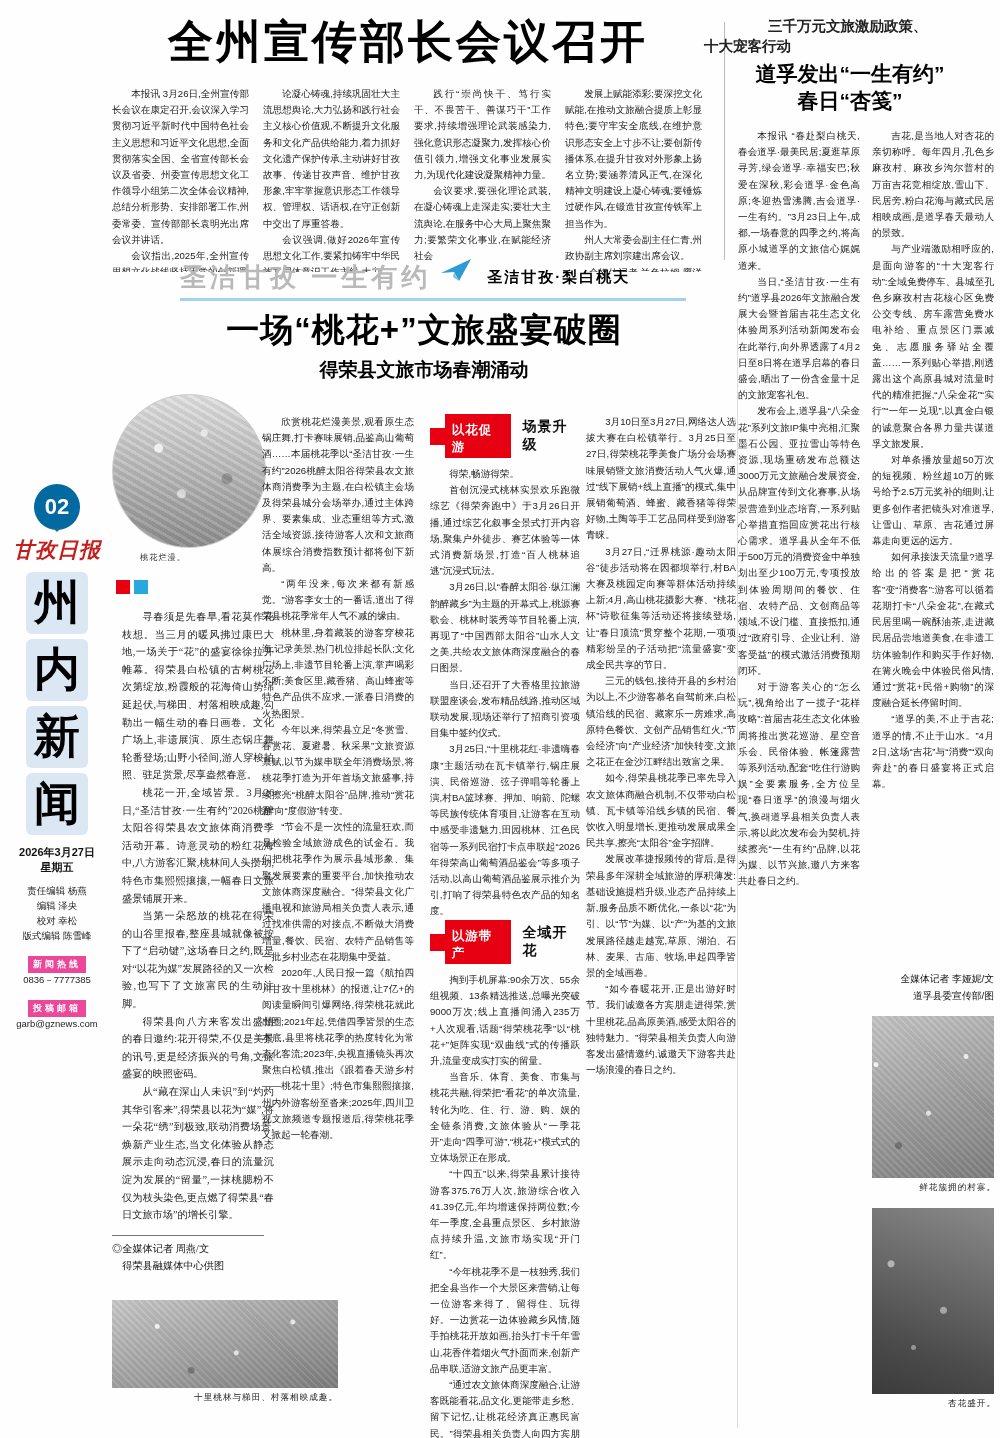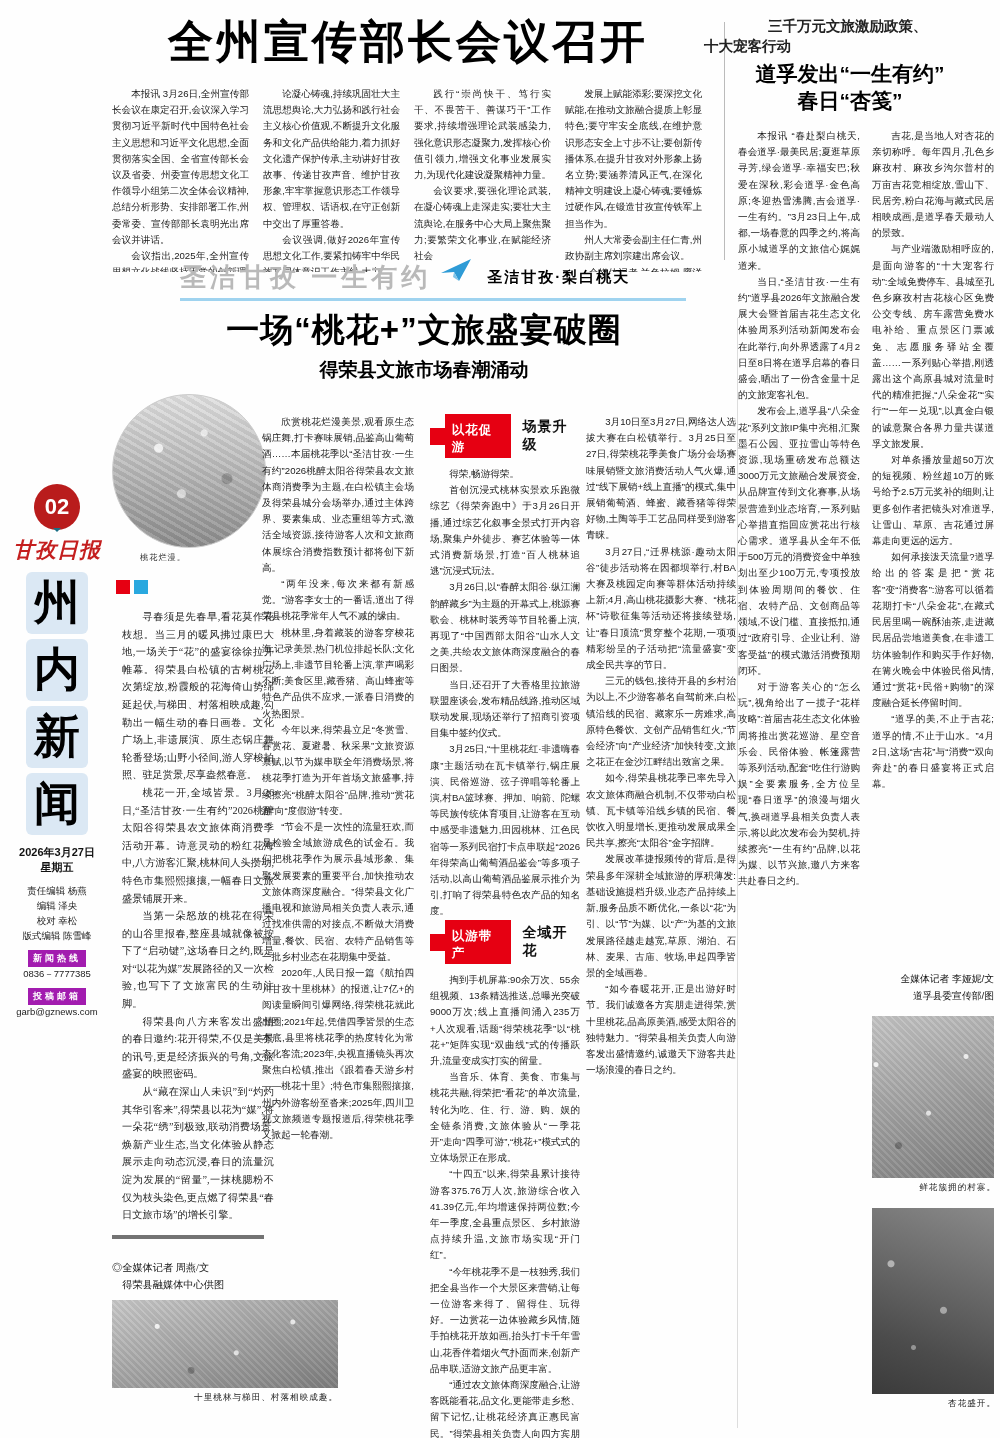--- a/index.html
+++ b/index.html
@@ -1,31 +1,31 @@
 <!DOCTYPE html>
 <html><head>
 <meta charset="utf-8">
 <style>
   html,body{margin:0;padding:0;background:#e9e9e9;}
   .page{position:relative;width:1000px;height:1438px;background:#fefefe;margin:0 auto;overflow:hidden;
         font-family:"Liberation Sans","DejaVu Sans",sans-serif;color:#111;}
   
   .sidebar{position:absolute;left:6px;top:484px;width:102px;text-align:center;}
-  .page-num{width:46px;height:46px;margin:0 auto;border-radius:50%;background:#b91c1c;color:#fff;
+  .page-num{width:46px;height:46px;margin:0 auto;border-radius:50%;background:#0369a1;color:#fff;
             font-size:22px;font-weight:bold;line-height:46px;position:relative;}
   .page-num:after{content:"";position:absolute;left:19px;bottom:-6px;border:4px solid transparent;border-top-color:#186f85;}
   .masthead{color:#c41f1f;font-family:"Liberation Serif",serif;font-style:italic;font-weight:bold;
             font-size:21px;margin:6px 0 8px;letter-spacing:1px;white-space:nowrap;}
   .secbox{width:62px;height:62px;margin:5px auto;background:#dbe8f4;border-radius:6px;
           font-family:"Liberation Serif",serif;font-size:46px;line-height:62px;font-weight:bold;color:#000;}
   .pub-date{font-size:11px;font-weight:bold;margin-top:10px;}
   .pub-week{font-size:11px;font-weight:bold;margin-bottom:8px;}
   .ed-line{font-size:9.5px;line-height:15px;color:#222;}
-  .chip{display:inline-block;background:#a21caf;color:#fff;font-size:9px;font-weight:bold;
-        padding:2px 5px;letter-spacing:3px;margin-top:7px;}
+  .chip{display:inline-block;background:#ec4899;color:#fff;font-size:9px;font-weight:bold;
+        padding:2px 5px;letter-spacing:3px;margin-top:13px;}
   .contact{font-size:9.5px;line-height:14px;color:#222;}
   
   .col p{margin:0;text-indent:2em;font-size:9.6px;line-height:16.2px;text-align:justify;color:#1a1a1a;}
   .col{overflow:hidden;}
   .byline-line{font-size:9.8px;line-height:17px;text-align:right;color:#111;}
   
   .s1{position:absolute;left:112px;top:10px;width:592px;}
   .s1 h1{margin:2px 0 14px;text-align:center;font-size:45px;letter-spacing:3px;font-weight:900;color:#000;}
   .s1-cols{display:flex;gap:14px;height:186px;}
   .s1-cols .col{width:137px;}
@@ -74,21 +74,21 @@
     linear-gradient(180deg,#e2e2e2 0%,#bdbdbd 45%,#8d8d8d 100%);
     border:1px solid #ccc;}
   .circle-cap{position:absolute;left:28px;top:164px;width:110px;font-size:8.2px;color:#333;letter-spacing:1px;}
   .deco{position:absolute;left:4px;top:192px;}
   .deco span{display:inline-block;width:14px;height:14px;margin-right:4px;}
   .deco-red{background:#e60012;}
   .deco-blue{background:#29a8df;}
   .feature{position:absolute;left:10px;top:220px;width:152px;height:636px;overflow:hidden;}
   .feature p{margin:0;text-indent:2em;font-family:"Liberation Serif","DejaVu Serif",serif;
              font-size:10.2px;line-height:17.6px;text-align:justify;color:#222;}
-  .feature-byline{position:absolute;left:0;top:847px;width:152px;border-top:4px solid #737373;padding-top:20px;}
+  .feature-byline{position:absolute;left:0;top:847px;width:152px;border-top:1px solid #737373;padding-top:4px;}
   .feature-byline div{font-family:"Liberation Serif",serif;font-size:10.2px;line-height:17px;color:#111;text-align:left;}
   .bphoto{position:absolute;left:0;top:912px;width:226px;height:88px;}
   .bcap{position:absolute;left:0;top:1004px;width:226px;text-align:right;font-size:8.6px;color:#222;letter-spacing:1px;
         font-family:"Liberation Serif",serif;}
   .colA{position:absolute;left:150px;top:26px;width:152px;height:876px;}
   .colB{position:absolute;left:318px;top:24px;width:150px;height:1026px;overflow:hidden;}
   .colC{position:absolute;left:474px;top:26px;width:150px;height:1024px;}
   .marker{display:flex;align-items:center;margin:2px 0 8px;}
   .marker-bar{width:30px;height:17px;background:#e60012;margin-left:-14px;}
   .marker-tag{background:#e60012;color:#fff;font-size:12.5px;font-weight:bold;padding:8px 7px 2px;letter-spacing:1px;}

